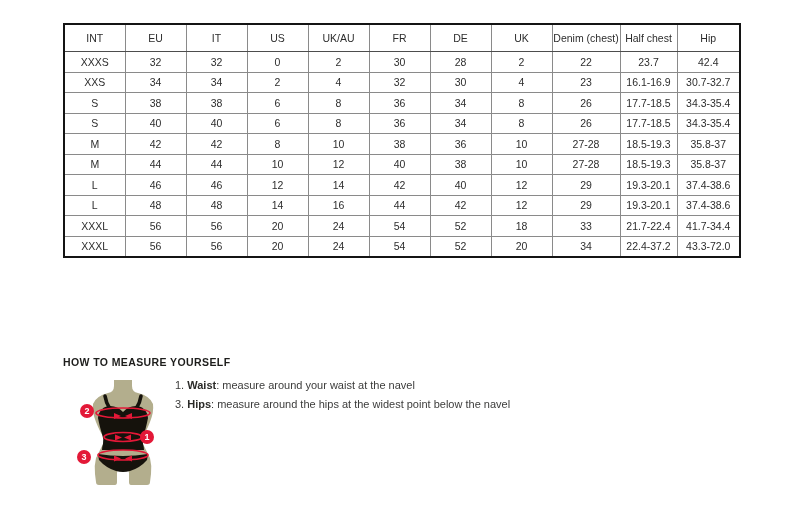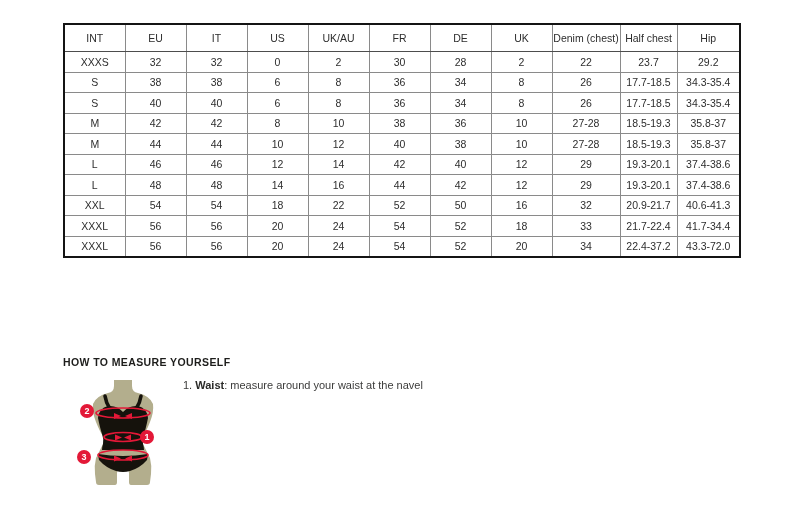--- a/index.html
+++ b/index.html
@@ -27,21 +27,21 @@
 
   
   .guide { position:absolute; left:63px; top:356px; width:560px; }
   .guide-title {
     margin:0; font-size:10.5px; font-weight:700; letter-spacing:0.4px;
     color:#1d1d1b;
   }
   .guide-body { display:flex; align-items:flex-start; margin-top:8px; }
   .figure-wrap { margin-left:12px; width:96px; flex:none; }
   .steps {
-    list-style:none; margin:3px 0 0 12px; padding:0;
+    list-style:none; margin:3px 0 0 4px; padding:0;
     font-size:11px; color:#3c3c3b; line-height:12px;
   }
   .steps li { margin-bottom:6.5px; }
   .steps .term { font-weight:700; color:#2a2a28; }
 
   
   .skin  { fill:#b3ae8d; }
   .suit  { fill:#15120c; }
   .strap { fill:none; stroke:#15120c; stroke-width:3.6; stroke-linecap:round; }
   .meas ellipse { fill:none; stroke:#e31837; stroke-width:1.7; }
@@ -91,21 +91,34 @@
           <td>XXXS</td>
           <td>32</td>
           <td>32</td>
           <td>0</td>
           <td>2</td>
           <td>30</td>
           <td>28</td>
           <td>2</td>
           <td>22</td>
           <td>23.7</td>
-          <td>29.2</td>
+          <td>42.4</td>
+        </tr>
+        <tr>
+          <td>XXS</td>
+          <td>34</td>
+          <td>34</td>
+          <td>2</td>
+          <td>4</td>
+          <td>32</td>
+          <td>30</td>
+          <td>4</td>
+          <td>23</td>
+          <td>16.1-16.9</td>
+          <td>30.7-32.7</td>
         </tr>
         <tr>
           <td>S</td>
           <td>38</td>
           <td>38</td>
           <td>6</td>
           <td>8</td>
           <td>36</td>
           <td>34</td>
           <td>8</td>
@@ -170,33 +183,20 @@
           <td>48</td>
           <td>48</td>
           <td>14</td>
           <td>16</td>
           <td>44</td>
           <td>42</td>
           <td>12</td>
           <td>29</td>
           <td>19.3-20.1</td>
           <td>37.4-38.6</td>
-        </tr>
-        <tr>
-          <td>XXL</td>
-          <td>54</td>
-          <td>54</td>
-          <td>18</td>
-          <td>22</td>
-          <td>52</td>
-          <td>50</td>
-          <td>16</td>
-          <td>32</td>
-          <td>20.9-21.7</td>
-          <td>40.6-41.3</td>
         </tr>
         <tr>
           <td>XXXL</td>
           <td>56</td>
           <td>56</td>
           <td>20</td>
           <td>24</td>
           <td>54</td>
           <td>52</td>
           <td>18</td>
@@ -269,17 +269,18 @@
           </g>
           <g>
             <circle class="badge-dot" cx="17" cy="81" r="7"></circle>
             <text class="badge-num" x="17" y="84.3">3</text>
           </g>
         </svg>
       </div>
 
       <ol class="steps">
           <li><span>1. </span><span class="term">Waist</span><span>: measure around your waist at the navel</span></li>
+          <li><span>3. </span><span class="term">Hips</span><span>: measure around the hips at the widest point below the navel</span></li>
         </ol>
     </div>
   </div>
 
 </div>
 
 </body></html>

